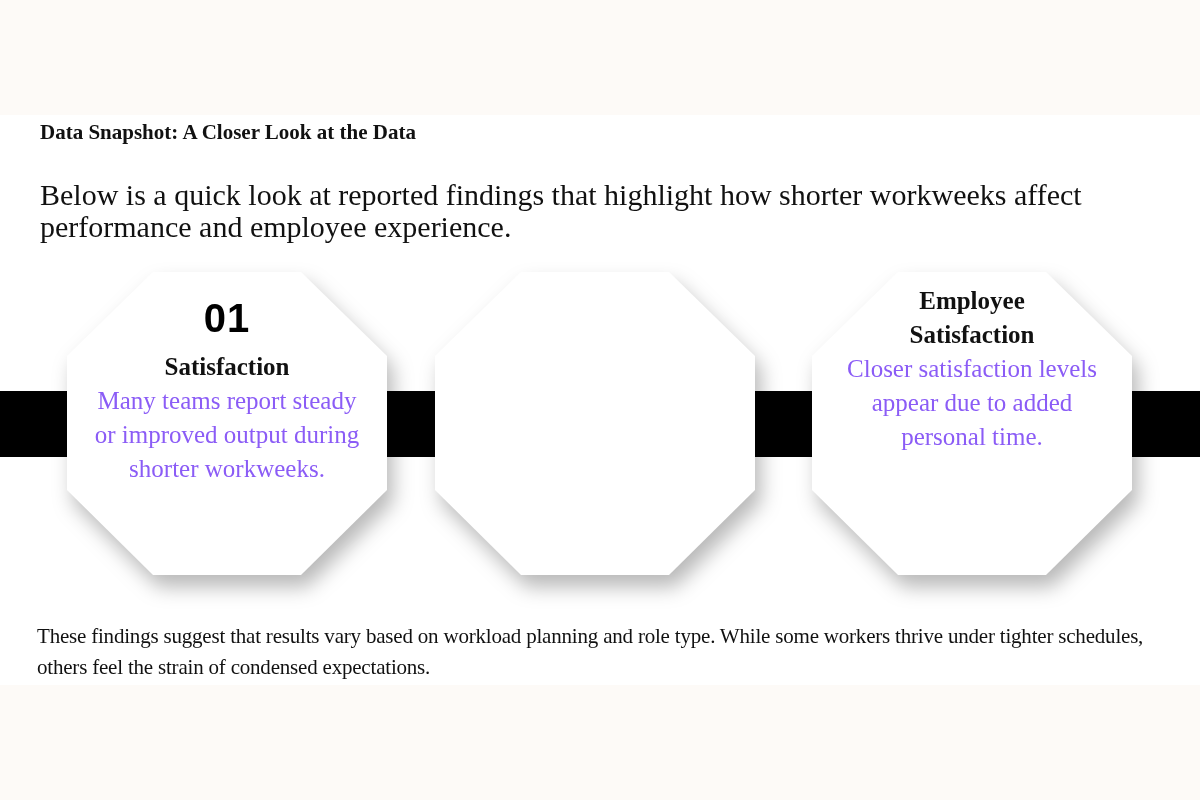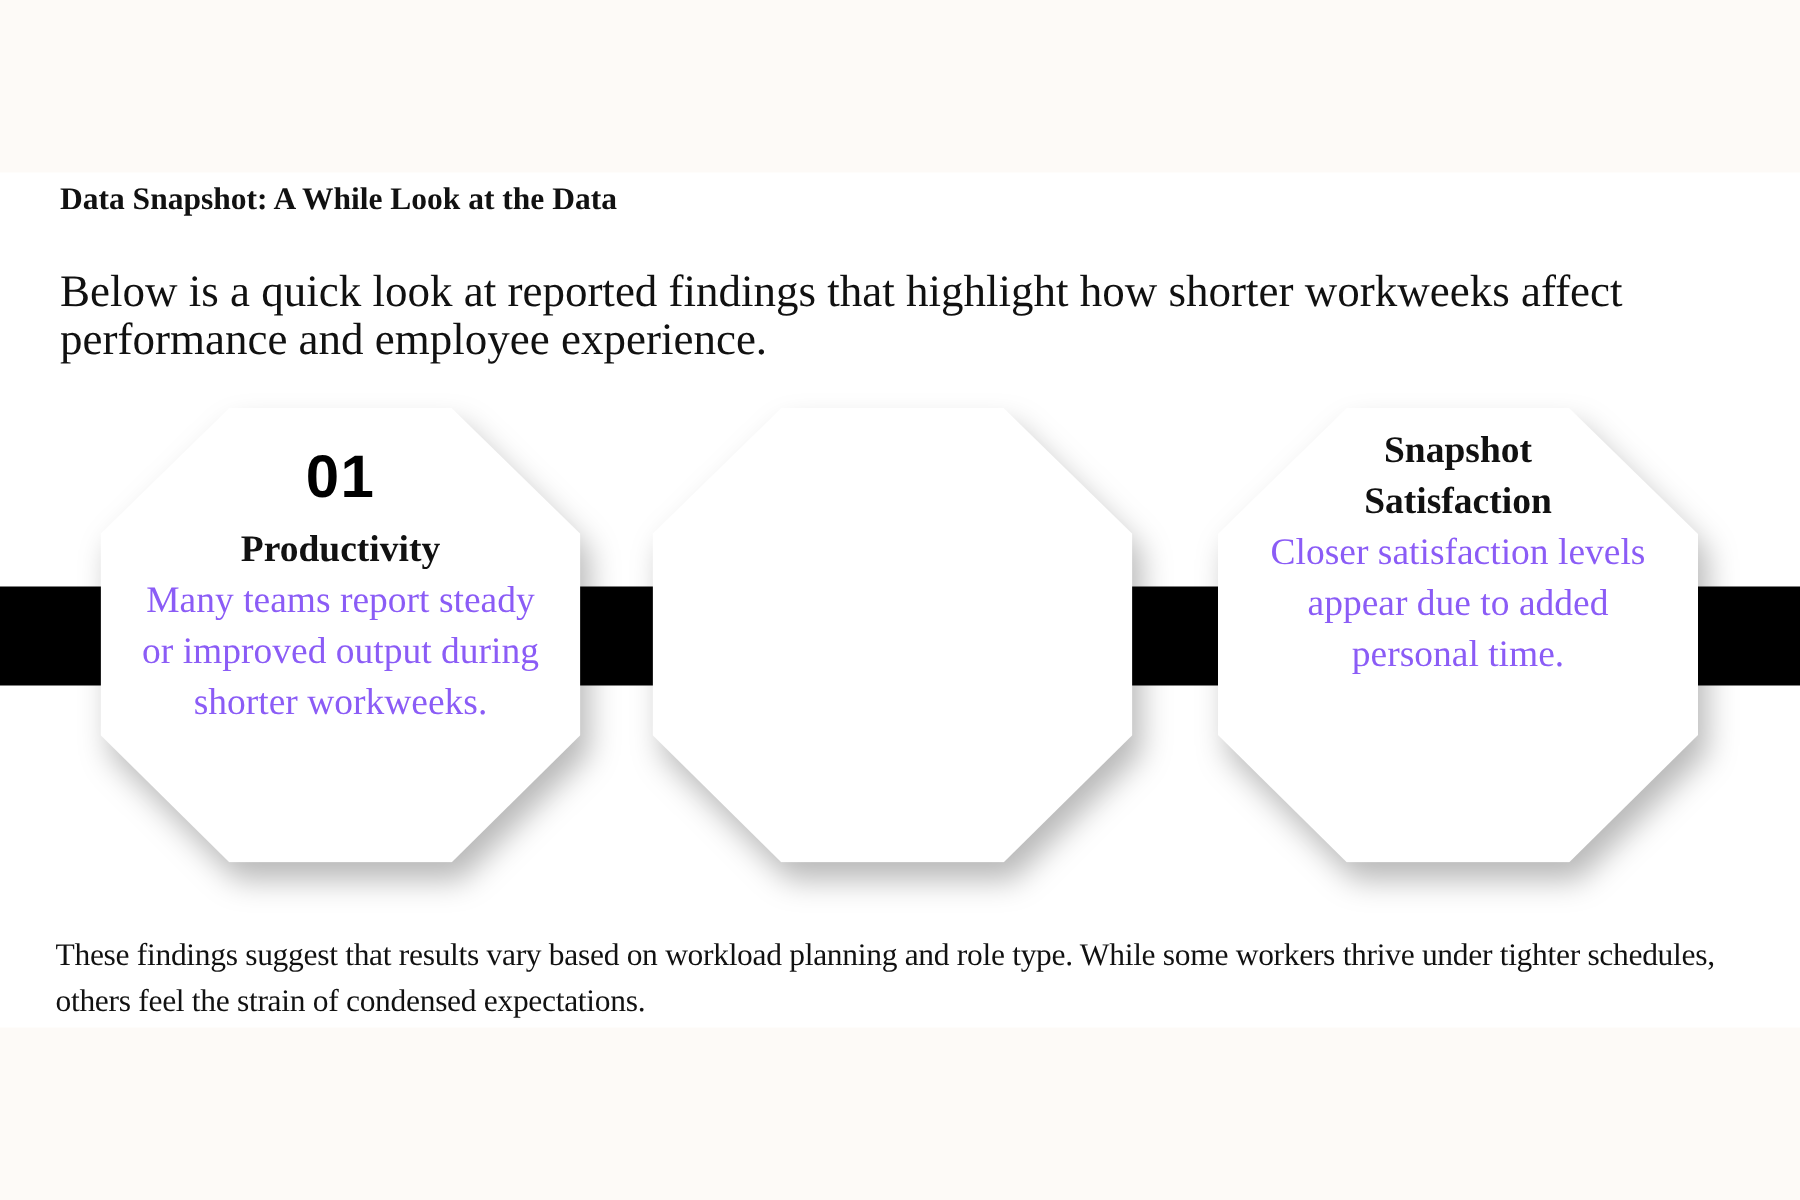--- a/index.html
+++ b/index.html
@@ -107,40 +107,40 @@
       line-height: 31px;
       margin: 0;
       letter-spacing: -0.2px;
     }
   </style>
 </head>
 <body>
 
 <div class="band"></div>
 
-<h2 class="heading">Data Snapshot: A While Look at the Data</h2>
+<h2 class="heading">Data Snapshot: A Closer Look at the Data</h2>
 
 <p class="intro">Below is a quick look at reported findings that highlight how shorter workweeks affect performance and employee experience.</p>
 
 <div class="bar"></div>
 
 <div class="card" id="card-1">
   <div class="card-shape"></div>
   <div class="card-content">
     <div class="card-num">01</div>
-    <div class="card-title">Productivity</div>
+    <div class="card-title">Satisfaction</div>
     <div class="card-text">Many teams report steady or improved output during shorter workweeks.</div>
   </div>
 </div>
 
 <div class="card" id="card-2">
   <div class="card-shape"></div>
 </div>
 
 <div class="card" id="card-3">
   <div class="card-shape"></div>
   <div class="card-content">
-    <div class="card-title">Snapshot Satisfaction</div>
+    <div class="card-title">Employee Satisfaction</div>
     <div class="card-text">Closer satisfaction levels appear due to added personal time.</div>
   </div>
 </div>
 
 <p class="outro">These findings suggest that results vary based on workload planning and role type. While some workers thrive under tighter schedules, others feel the strain of condensed expectations.</p>
 
 </body></html>

